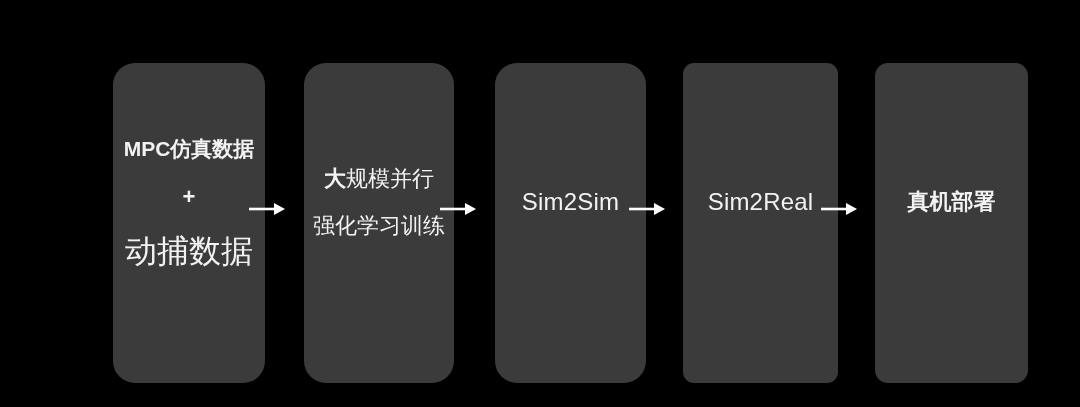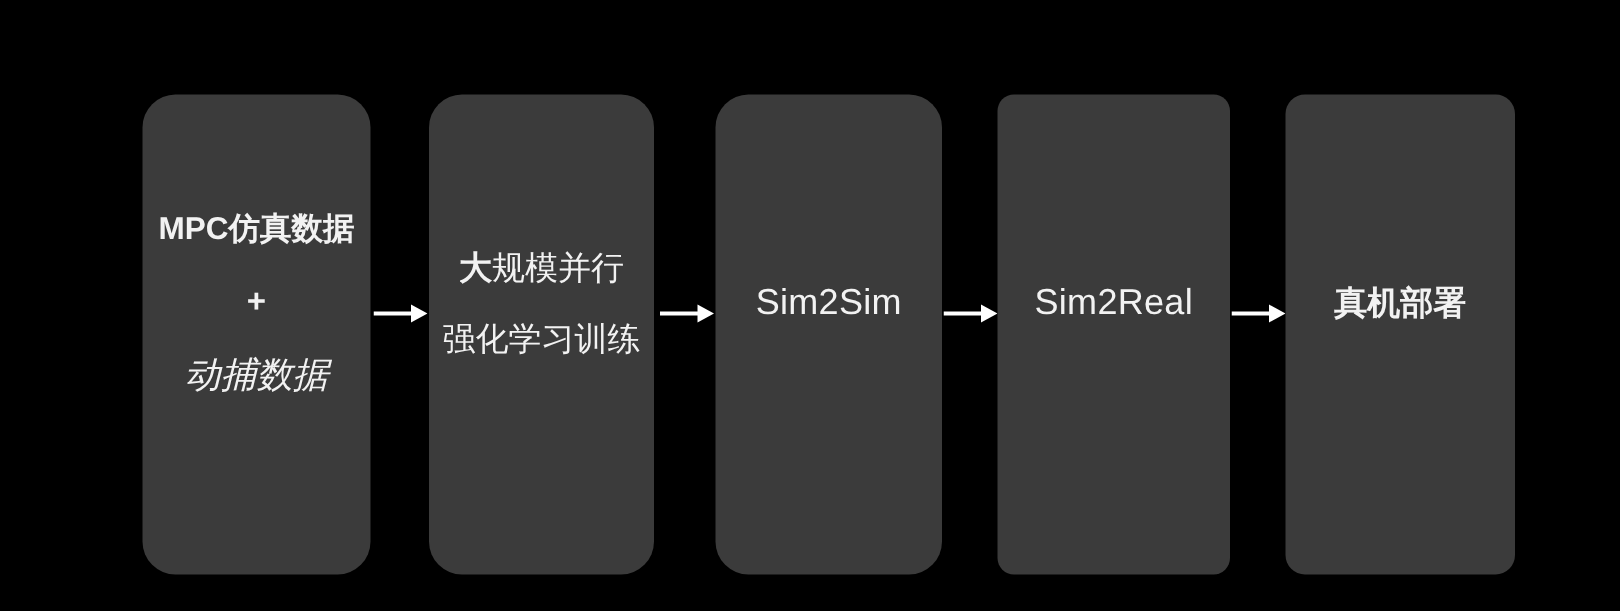--- a/index.html
+++ b/index.html
@@ -20,31 +20,32 @@
     position:absolute;
     top:63px;height:320px;
     background:var(--box);
     border-radius:22px;
     box-sizing:border-box;
     display:flex;flex-direction:column;
     align-items:center;justify-content:center;
     padding-bottom:42px;
     color:var(--text);
     text-align:center;
+    margin-left:18px;
   }
   .box1{left:95px;width:152px;}
   .box2{left:286px;width:150px;}
   .box3{left:477px;width:151px;}
   .box4{left:665px;width:155px;border-radius:11px;}
   .box5{left:857px;width:153px;border-radius:13px;}
   .col1{gap:27px;}
   .col2{gap:25px;}
   .line{line-height:1;white-space:nowrap;}
   .cjk{font-size:22px;}
-  .cjk-lg{font-size:24px;font-style:italic;}
+  .cjk-lg{font-size:32px;}
   .latin{font-size:24px;letter-spacing:0.2px;}
   .mixed{font-size:21px;}
   .b{font-weight:bold;}
   .arrow{
     position:absolute;top:201px;
     width:36px;height:16px;
     color:var(--arrow);
     display:block;
   }
   .arrow1{left:249px;}

